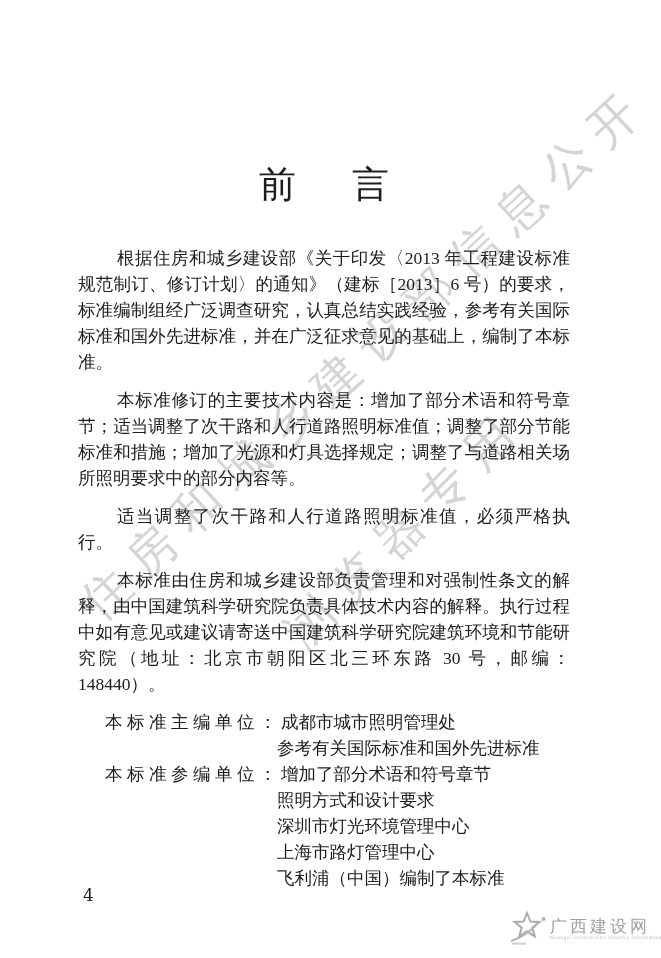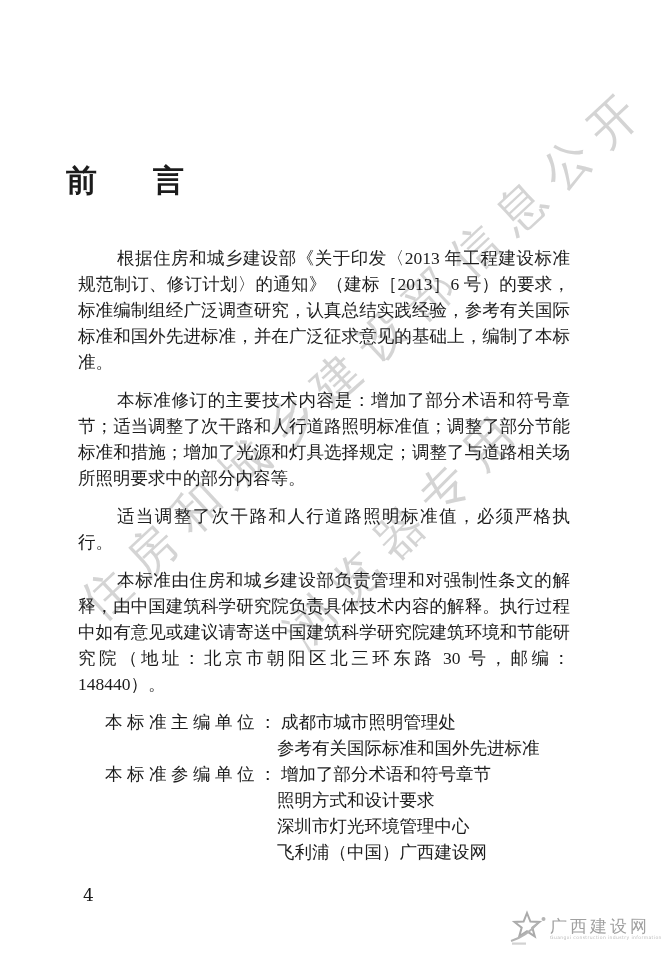--- a/index.html
+++ b/index.html
@@ -23,22 +23,23 @@
     pointer-events: none;
     font-family: "DejaVu Serif", serif;
   }
   .wm-1 { left: 365px; top: 353px; transform: translate(-50%,-50%) rotate(-43deg); }
   .wm-2 { left: 405px; top: 528px; transform: translate(-50%,-50%) rotate(-45deg); }
 
   
   .page-title {
     position: absolute;
     top: 160px; left: 66px; width: 516px;
-    font-size: 31px;
-    font-weight: 700;
+    text-align: center;
+    font-size: 37px;
+    font-weight: 400;
     z-index: 2;
   }
   .t-gap { display: inline-block; width: 56px; }
 
   
   .body-block {
     position: absolute;
     top: 233px; left: 66px; width: 516px;
     font-size: 17.5px;
     line-height: 26px;
@@ -98,21 +99,22 @@
   <p>本标准修订的主要技术内容是：增加了部分术语和符号章节；适当调整了次干路和人行道路照明标准值；调整了部分节能标准和措施；增加了光源和灯具选择规定；调整了与道路相关场所照明要求中的部分内容等。</p>
   <p>适当调整了次干路和人行道路照明标准值，必须严格执行。</p>
   <p>本标准由住房和城乡建设部负责管理和对强制性条文的解释，由中国建筑科学研究院负责具体技术内容的解释。执行过程中如有意见或建议请寄送中国建筑科学研究院建筑环境和节能研究院（地址：北京市朝阳区北三环东路 30 号，邮编：148440）。</p>
 
   <div class="editor-row"><span class="editor-label">本标准主编单位：</span><span>成都市城市照明管理处</span></div>
   <div class="editor-cont">参考有关国际标准和国外先进标准</div>
 
   <div class="editor-row"><span class="editor-label">本标准参编单位：</span><span>增加了部分术语和符号章节</span></div>
   <div class="editor-cont">照明方式和设计要求</div>
   <div class="editor-cont">深圳市灯光环境管理中心</div>
-  <div class="editor-cont">飞利浦（中国）广西建设网</div>
+  <div class="editor-cont">上海市路灯管理中心</div>
+  <div class="editor-cont">飞利浦（中国）编制了本标准</div>
 </div>
 
 <div class="page-num">4</div>
 
 <div class="site-logo">
   <span class="logo-icon">
     <svg width="40" height="38" viewBox="0 0 40 38">
       <path d="M19 3 L22.4 11.6 L31.5 12 L24.3 17.6 L26.8 26.4 L19 21.3 L11.2 26.4 L13.7 17.6 L6.5 12 L15.6 11.6 Z" fill="none" stroke="#ababab" stroke-width="2"></path>
       <path d="M3 31 C 11 28.5, 21 23, 29.5 13.5" stroke="#b4b4b4" stroke-width="2" fill="none"></path>
       <circle cx="35.5" cy="9" r="2" fill="#b4b4b4"></circle>

